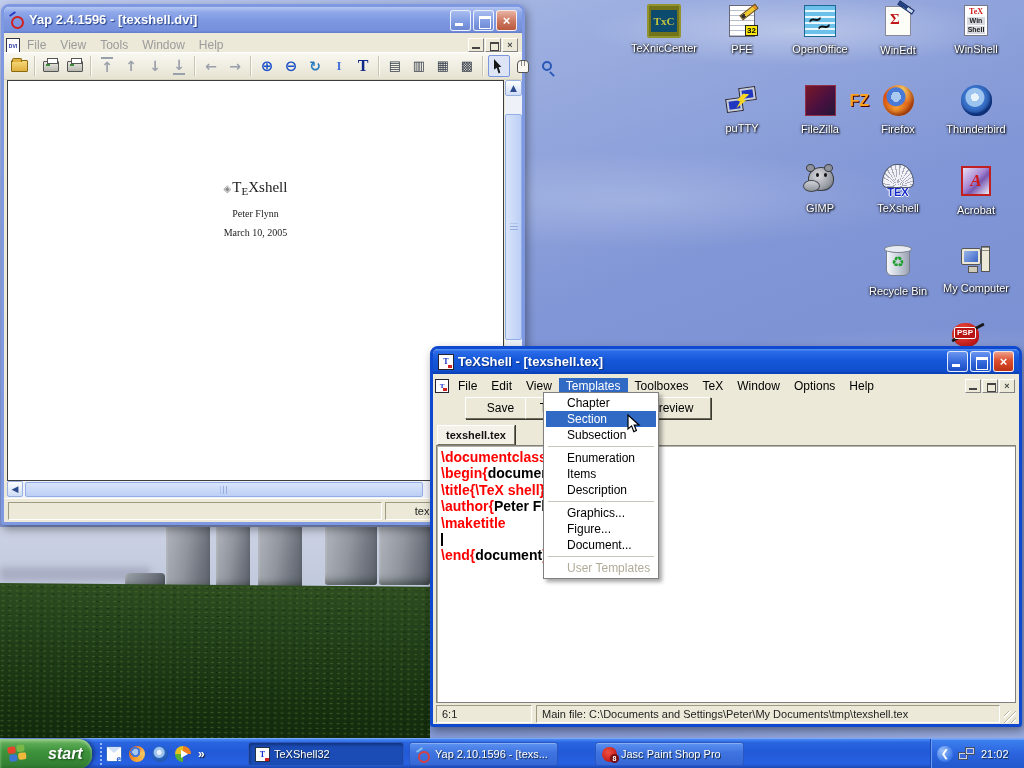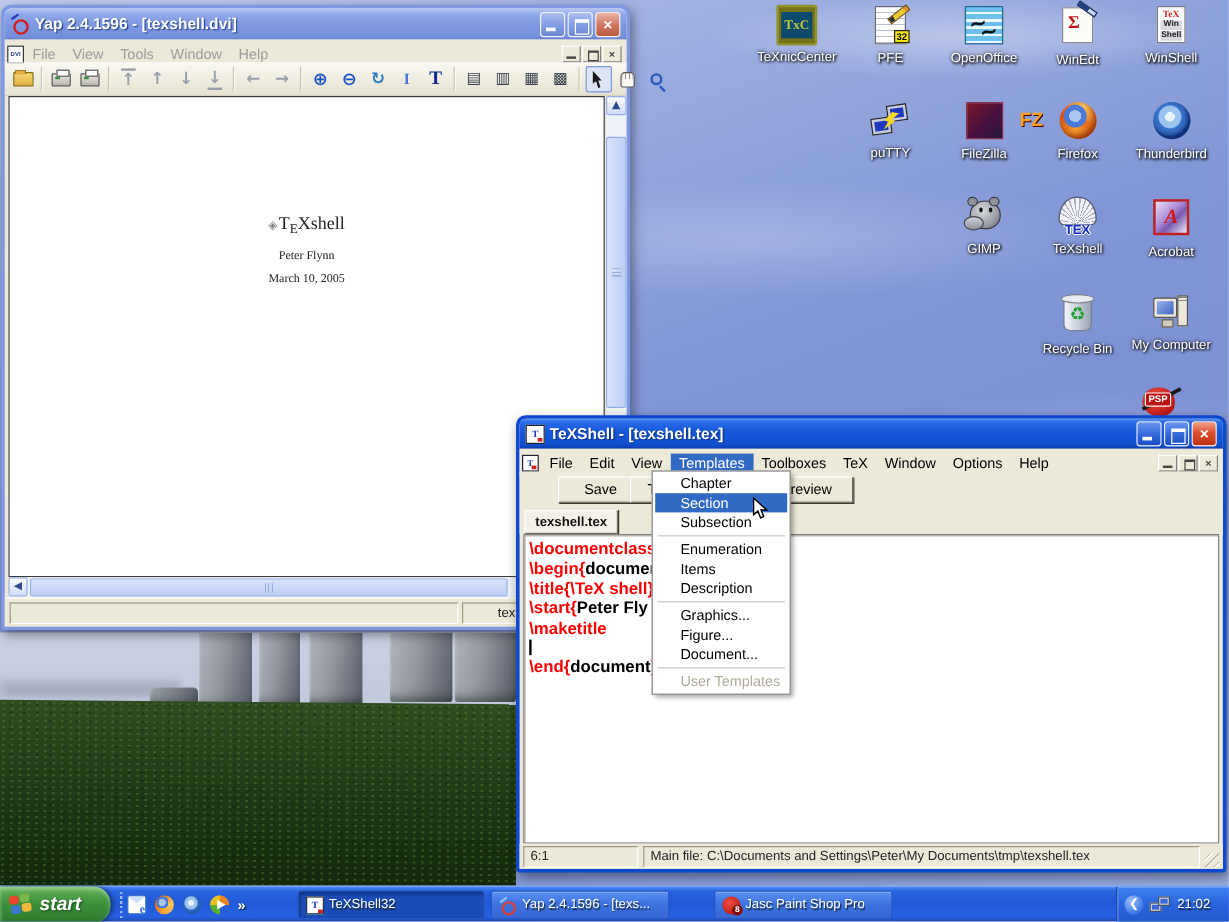--- a/index.html
+++ b/index.html
@@ -210,21 +210,21 @@
 .tpl-item.hl{background:#316ac5;color:#fff;}
 .tpl-item.dis{color:#b0ab99;}
 .msep{border-top:1px solid #c8c5bb;margin:3px 2px;}
 
 #taskbar{position:absolute;left:0;top:738px;width:1024px;height:30px;z-index:50;
  background:linear-gradient(180deg,#4a8cf7 0%,#2a65e0 12%,#2159d6 45%,#2761e3 85%,#1c49b4 100%);
  border-top:1px solid #7aa6f8;}
 #start-btn{position:absolute;left:0;top:0;width:92px;height:30px;border-radius:0 14px 14px 0;
  background:linear-gradient(#6cb563,#3f943c 40%,#338033 85%,#2a6f2a);
  box-shadow:inset 0 2px 3px #9cd08f,2px 0 4px rgba(0,0,0,.45);
- display:flex;align-items:center;gap:5px;padding:0 14px 0 8px;}
+ display:flex;align-items:center;gap:20px;padding:0 14px 0 8px;}
 #start-btn .lbl{color:#fff;font:italic bold 16px "Liberation Sans",sans-serif;text-shadow:1px 1px 2px #1a4a1a;}
 .flag{width:20px;height:18px;position:relative;transform:rotate(-6deg);flex:none;}
 .flag i{position:absolute;width:8px;height:7px;border-radius:2px;}
 .flag .f1{left:0;top:1px;background:#e6452c;}.flag .f2{left:9px;top:0;background:#7ab648;}
 .flag .f3{left:1px;top:9px;background:#3a76d2;}.flag .f4{left:10px;top:8px;background:#f0b93c;}
 #quicklaunch{position:absolute;left:98px;top:0;width:122px;height:30px;display:flex;align-items:center;gap:7px;padding-left:8px;}
 #quicklaunch::before{content:"";position:absolute;left:2px;top:4px;bottom:4px;width:2px;
  background:repeating-linear-gradient(180deg,#9ab8f5 0 2px,transparent 2px 4px);}
 .ql{width:16px;height:16px;position:relative;flex:none;}
 .ql-oe{background:#fff;border:1px solid #3a6fc8;border-radius:2px;}
@@ -518,21 +518,21 @@
       <div class="xbtn" style="left: 92px; width: 50px;">TeX</div>
       <div class="xbtn" style="left: 200px; width: 78px;">Preview</div>
     </div>
   <div id="tabstrip">
     <div id="tex-tab">texshell.tex</div>
   </div>
   <div id="editor">
       <div class="ed-line"><span style="color: rgb(255, 0, 0);">\documentclass{</span></div>
       <div class="ed-line"><span style="color: rgb(255, 0, 0);">\begin{</span><span style="color: rgb(0, 0, 0);">document</span><span style="color: rgb(255, 0, 0);">}</span></div>
       <div class="ed-line"><span style="color: rgb(255, 0, 0);">\title{\TeX shell}</span></div>
-      <div class="ed-line"><span style="color: rgb(255, 0, 0);">\start{</span><span style="color: rgb(0, 0, 0);">Peter Fly</span></div>
+      <div class="ed-line"><span style="color: rgb(255, 0, 0);">\author{</span><span style="color: rgb(0, 0, 0);">Peter Fly</span></div>
       <div class="ed-line"><span style="color: rgb(255, 0, 0);">\maketitle</span></div>
       <div class="ed-line"><span class="caret"></span></div>
       <div class="ed-line"><span style="color: rgb(255, 0, 0);">\end{</span><span style="color: rgb(0, 0, 0);">document</span><span style="color: rgb(255, 0, 0);">}</span></div>
     </div>
   <div class="tex-status">
     <div class="panel pos">6:1</div>
     <div class="panel main">Main file: C:\Documents and Settings\Peter\My Documents\tmp\texshell.tex</div>
     <div class="grip"></div>
   </div>
 </div>
@@ -574,21 +574,21 @@
       <span class="ql ql-wmp"></span>
       <span class="ql-chev">»</span>
     </div>
   <div id="tasks">
       <div class="task active" style="left: 248px; width: 156px;">
         <span class="mi mi-texshell">T</span>
         <span class="txt">TeXShell32</span>
       </div>
       <div class="task" style="left: 409px; width: 149px;">
         <span class="mi mi-yap"></span>
-        <span class="txt">Yap 2.4.1596 - [texs...</span>
+        <span class="txt">Yap 2.10.1596 - [texs...</span>
       </div>
       <div class="task" style="left: 595px; width: 149px;">
         <span class="mi mi-psp">
           <b>8</b>
         </span>
         <span class="txt">Jasc Paint Shop Pro</span>
       </div>
     </div>
   <div id="tray">
     <span class="tray-chev">❮</span>

